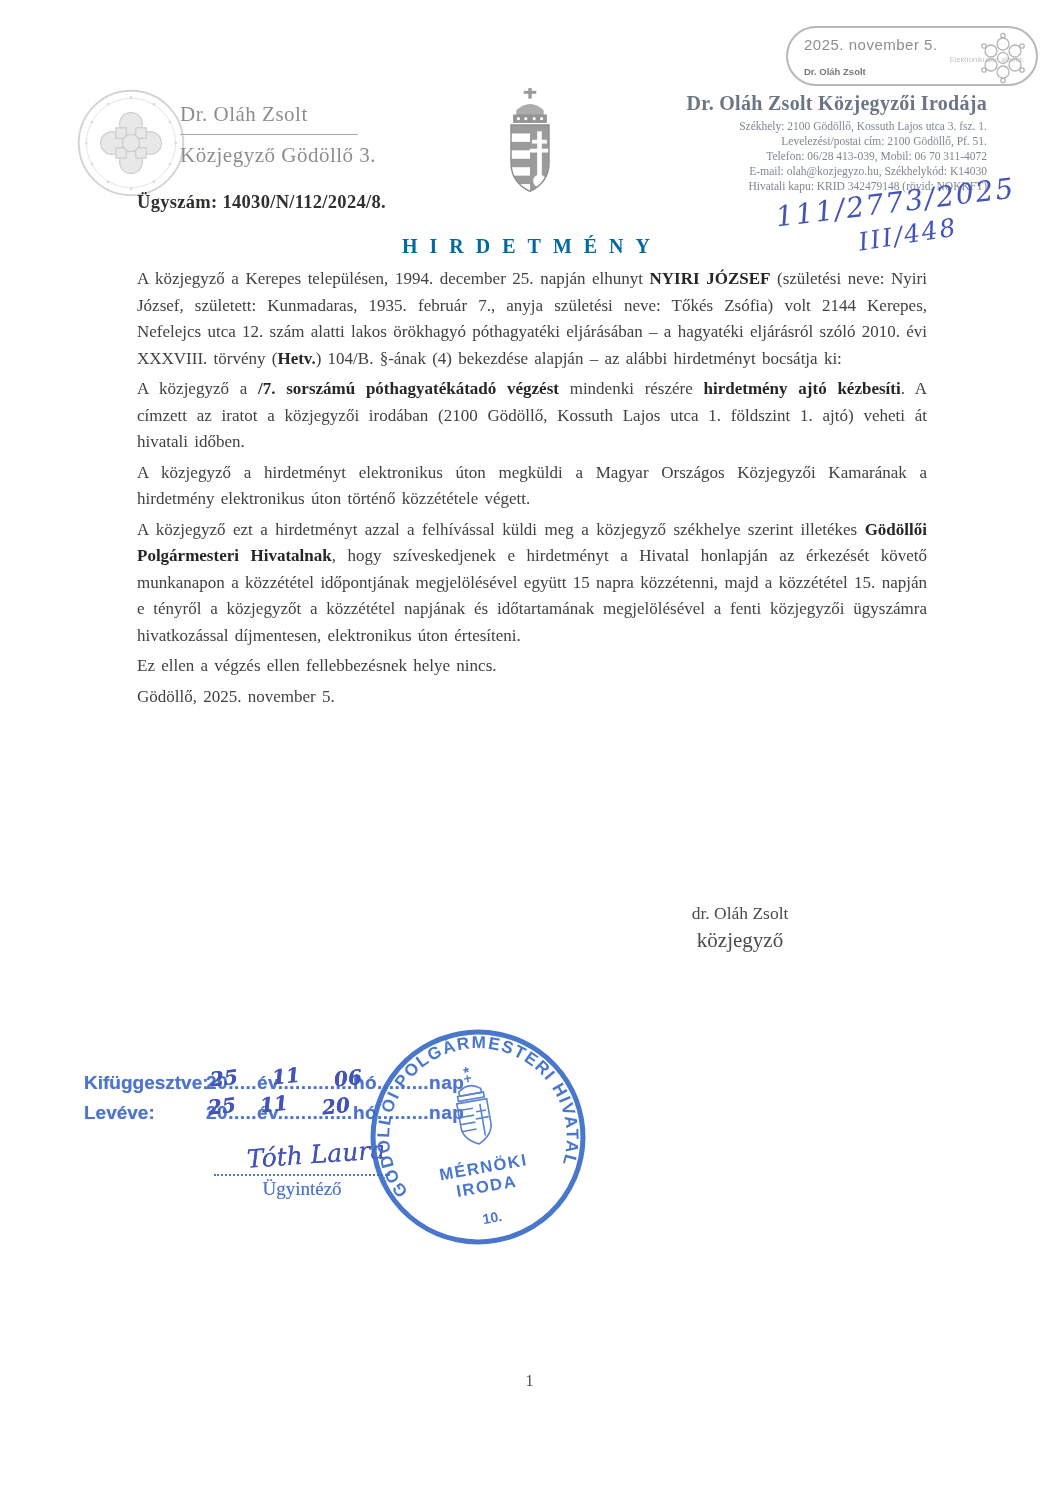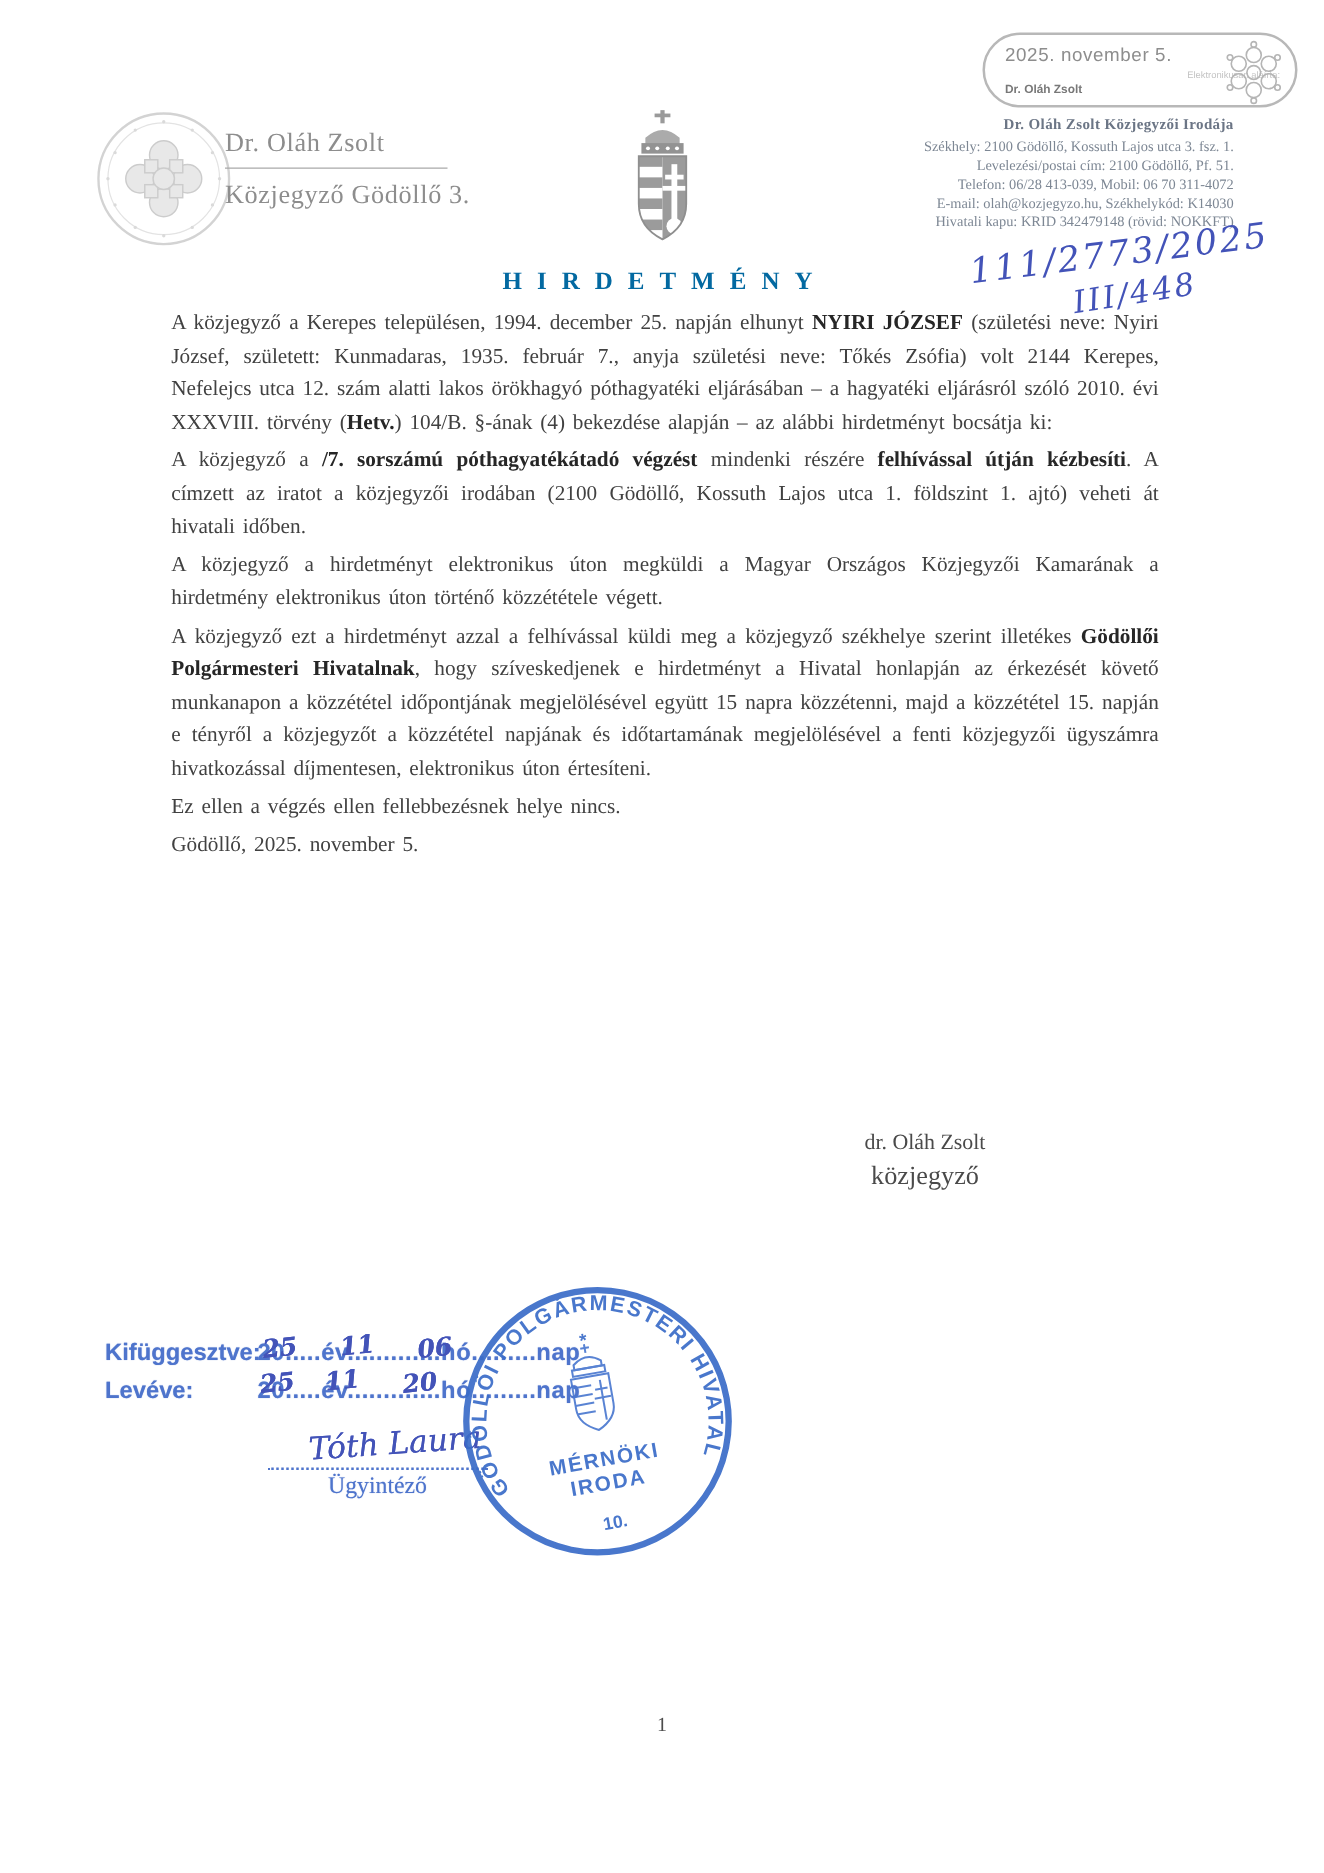--- a/index.html
+++ b/index.html
@@ -35,21 +35,21 @@
     padding-bottom: 7px; border-bottom: 1.5px solid #a9a9a9;
     width: 178px;
   }
   .notary-title { font-size: 21px; margin-top: 8px; letter-spacing: 0.5px; }
 
   
   .coa-center { position: absolute; left: 470px; top: 86px; width: 120px; height: 116px; }
 
   
   .office { position: absolute; right: 72px; top: 92px; text-align: right; color: #7d8794; }
-  .office-name { font-size: 12px; font-weight: bold; color: #6b7585; margin-bottom: 4px; letter-spacing: 0.3px; }
+  .office-name { font-size: 20px; font-weight: bold; color: #6b7585; margin-bottom: 4px; letter-spacing: 0.3px; }
   .office-line { font-size: 11.5px; line-height: 15px; margin-left: 23px; }
 
   
   .hw { position: absolute; color: #4353b8; font-family: "DejaVu Serif", serif; font-style: italic; }
   .hw1 { left: 775px; top: 186px; font-size: 28px; letter-spacing: 2px; transform: rotate(-7deg); }
   .hw2 { left: 858px; top: 220px; font-size: 25px; letter-spacing: 2px; transform: rotate(-9deg); }
 
   
   .bodytext { position: absolute; left: 137px; top: 192px; width: 790px; }
   .case-number { font-size: 18.5px; font-weight: bold; color: #30302e; letter-spacing: 0.3px; }
@@ -205,23 +205,24 @@
     <div class="office-line">Levelezési/postai cím: 2100 Gödöllő, Pf. 51.</div>
     <div class="office-line">Telefon: 06/28 413-039, Mobil: 06 70 311-4072</div>
     <div class="office-line">E-mail: olah@kozjegyzo.hu, Székhelykód: K14030</div>
     <div class="office-line">Hivatali kapu: KRID 342479148 (rövid: NOKKFT)</div>
   </div>
 
   <div class="hw hw1">111/2773/2025</div>
   <div class="hw hw2">III/448</div>
 
   <div class="bodytext">
+    <div class="case-number"><span>Ügyszám:</span> <span>14030/N/112/2024/8.</span></div>
     <div class="doc-title">HIRDETMÉNY</div>
     <p><span>A közjegyző a Kerepes településen, 1994. december 25. napján elhunyt </span><span class="b">NYIRI JÓZSEF</span><span> (születési neve: Nyiri József, született: Kunmadaras, 1935. február 7., anyja születési neve: Tőkés Zsófia) volt 2144 Kerepes, Nefelejcs utca 12. szám alatti lakos örökhagyó póthagyatéki eljárásában – a hagyatéki eljárásról szóló 2010. évi XXXVIII. törvény (</span><span class="b">Hetv.</span><span>) 104/B. §-ának (4) bekezdése alapján – az alábbi hirdetményt bocsátja ki:</span></p>
-    <p><span>A közjegyző a </span><span class="b">/7. sorszámú póthagyatékátadó végzést</span><span> mindenki részére </span><span class="b">felhívással útján kézbesíti</span><span>. A címzett az iratot a közjegyzői irodában (2100 Gödöllő, Kossuth Lajos utca 1. földszint 1. ajtó) veheti át hivatali időben.</span></p>
+    <p><span>A közjegyző a </span><span class="b">/7. sorszámú póthagyatékátadó végzést</span><span> mindenki részére </span><span class="b">hirdetmény ajtó kézbesíti</span><span>. A címzett az iratot a közjegyzői irodában (2100 Gödöllő, Kossuth Lajos utca 1. földszint 1. ajtó) veheti át hivatali időben.</span></p>
     <p><span>A közjegyző a hirdetményt elektronikus úton megküldi a Magyar Országos Közjegyzői Kamarának a hirdetmény elektronikus úton történő közzététele végett.</span></p>
     <p><span>A közjegyző ezt a hirdetményt azzal a felhívással küldi meg a közjegyző székhelye szerint illetékes </span><span class="b">Gödöllői Polgármesteri Hivatalnak</span><span>, hogy szíveskedjenek e hirdetményt a Hivatal honlapján az érkezését követő munkanapon a közzététel időpontjának megjelölésével együtt 15 napra közzétenni, majd a közzététel 15. napján e tényről a közjegyzőt a közzététel napjának és időtartamának megjelölésével a fenti közjegyzői ügyszámra hivatkozással díjmentesen, elektronikus úton értesíteni.</span></p>
     <p><span>Ez ellen a végzés ellen fellebbezésnek helye nincs.</span></p>
     <p><span>Gödöllő, 2025. november 5.</span></p>
   </div>
 
   <div class="sigblock">
     <div class="sig-name">dr. Oláh Zsolt</div>
     <div class="sig-title">közjegyző</div>
   </div>

